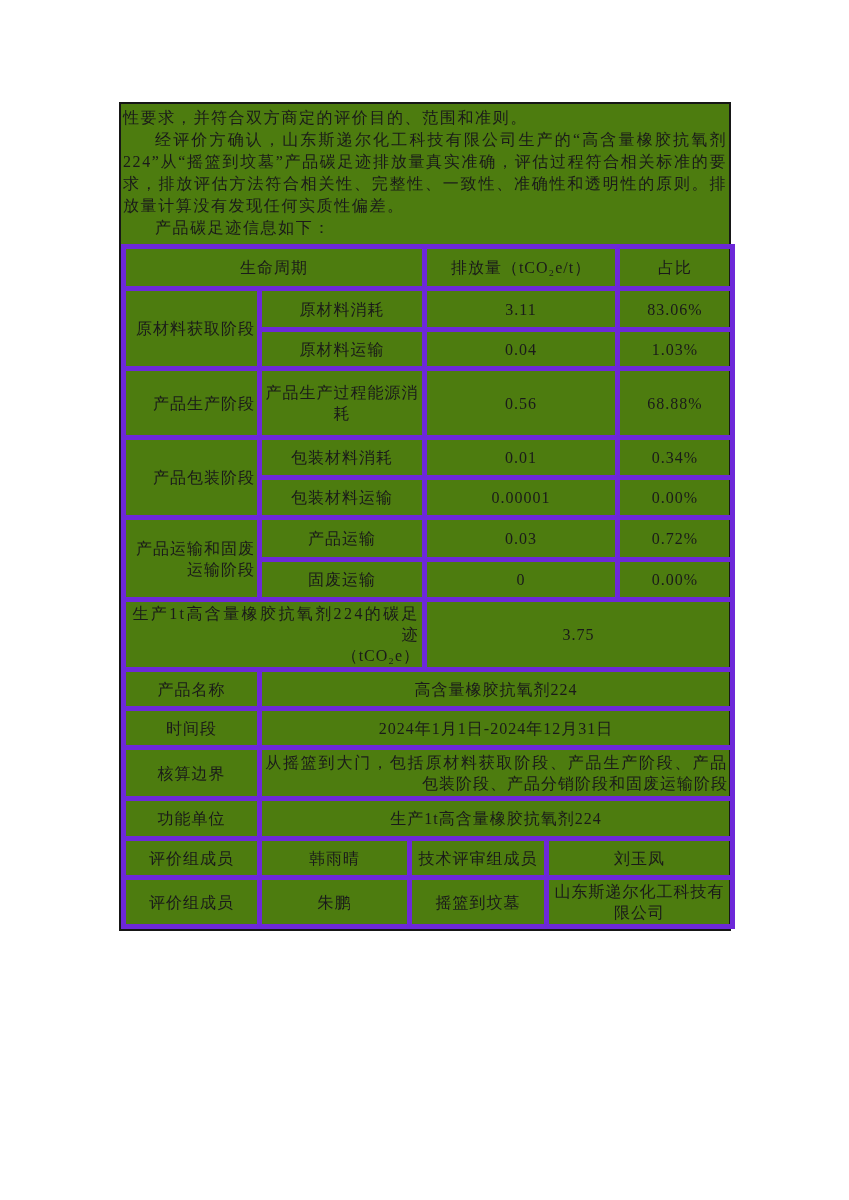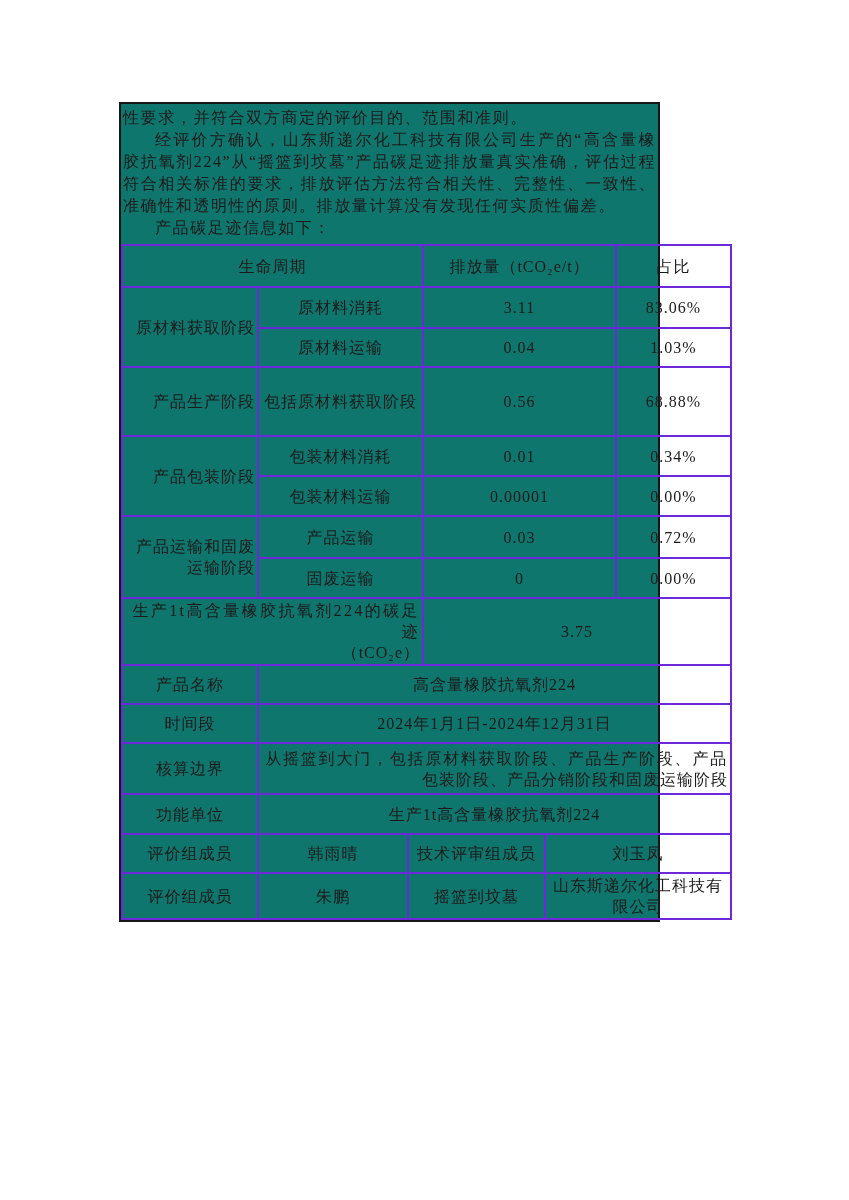--- a/index.html
+++ b/index.html
@@ -3,35 +3,35 @@
 <meta charset="utf-8">
 <style>
   html,body{margin:0;padding:0;}
   body{
     width:849px;height:1200px;background:#ffffff;
     font-family:"Liberation Serif","DejaVu Serif",serif;
     color:#1a1a1a;
   }
   .page{position:relative;width:849px;height:1200px;background:#ffffff;overflow:hidden;}
   .frame{
-    position:absolute;left:119px;top:102px;width:541px;
-    border:2px solid #161616;box-sizing:border-box;background:#0f766e;
+    position:absolute;left:119px;top:102px;width:612px;
+    border:2px solid #161616;box-sizing:border-box;background:#4d7c0f;
   }
   .intro{padding:3px 2px 5px 2px;}
   .intro p{
     margin:0;font-size:16px;line-height:22px;
     text-align:justify;letter-spacing:1.6px;
   }
   .intro p.indent{text-indent:2em;}
   .intro p.no-just{text-align:left;}
   table.cf{
     border-collapse:collapse;table-layout:fixed;width:100%;
   }
   table.cf td{
-    border:2px solid #6d28d9;
+    border:5px solid #6d28d9;
     text-align:center;vertical-align:middle;
     font-size:16px;line-height:21px;letter-spacing:1px;
     padding:1px 2px;overflow:hidden;margin-top:24px;
   }
   td.num{letter-spacing:0.5px;}
   td.left{text-align:left;}
   .line{display:block;text-align:right;}
   .stretch{letter-spacing:2.4px;}
   .stretch2{letter-spacing:1.8px;}
 </style>
@@ -75,21 +75,21 @@
       <tr style="height:39px">
         <td colspan="2">原材料运输</td>
         <td colspan="2" class="num">0.04</td>
         <td class="num">1.03%</td>
       </tr>
 
       <tr style="height:69px">
         <td>
           <span class="line">产品生产阶段</span>
         </td>
-        <td colspan="2">包括原材料获取阶段</td>
+        <td colspan="2">产品生产过程能源消耗</td>
         <td colspan="2" class="num">0.56</td>
         <td class="num">68.88%</td>
       </tr>
 
       <tr style="height:40px">
         <td rowspan="2">
           <span class="line">产品包装阶段</span>
         </td>
         <td colspan="2">包装材料消耗</td>
         <td colspan="2" class="num">0.01</td>

